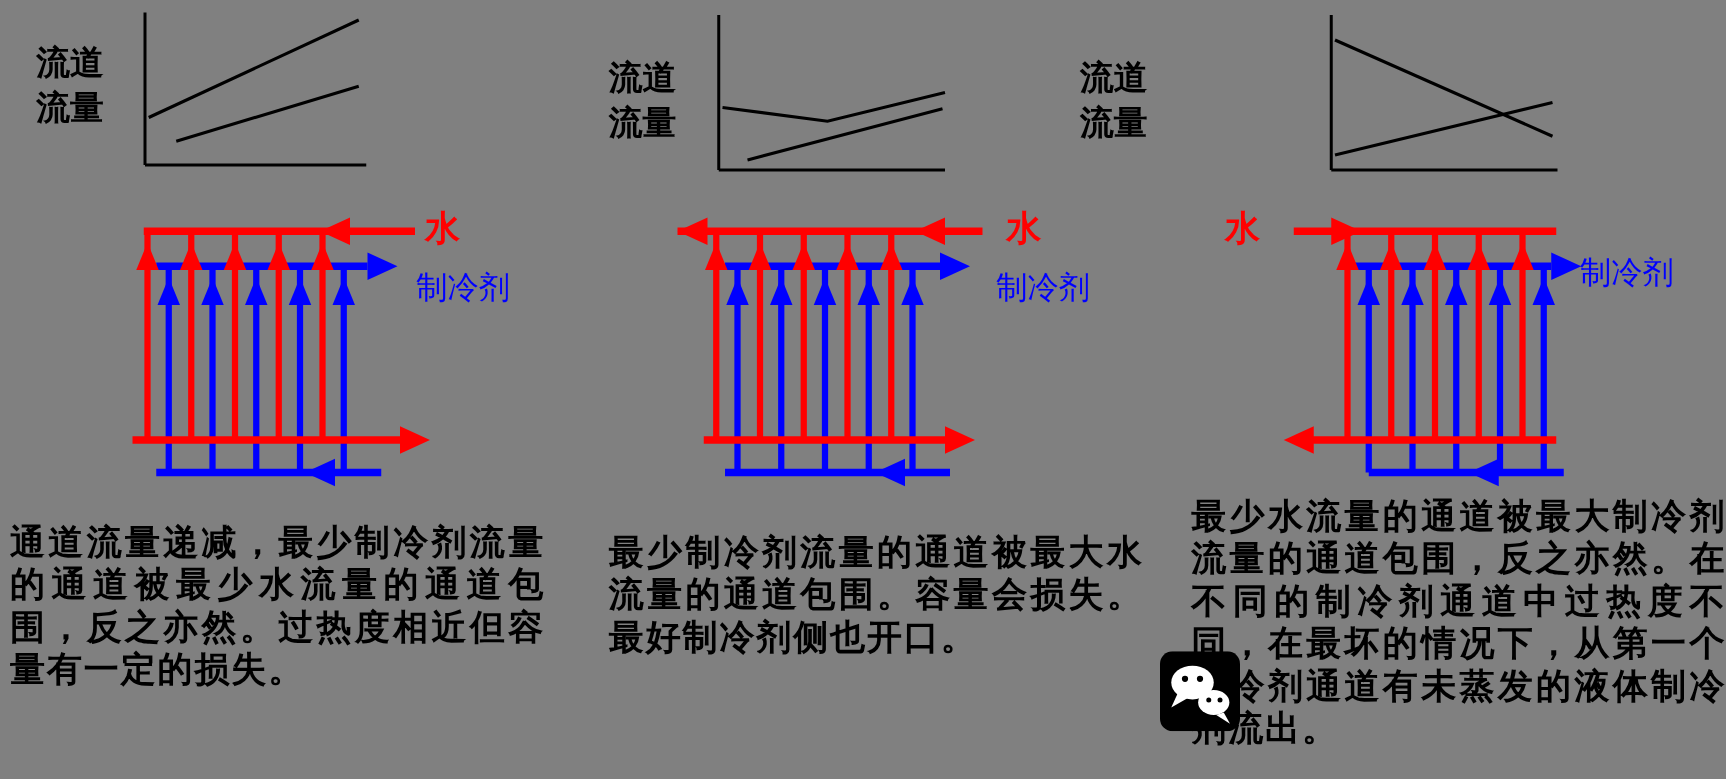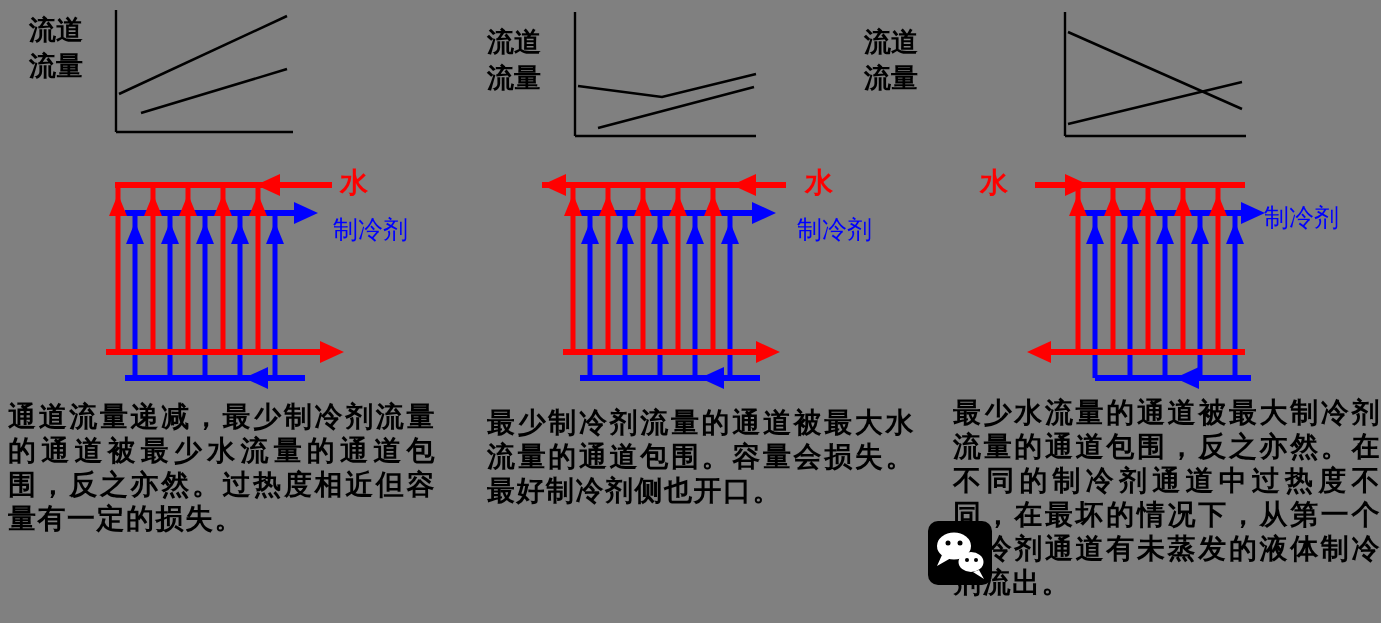--- a/index.html
+++ b/index.html
@@ -7,21 +7,21 @@
   body{
     font-family:"Liberation Sans","DejaVu Sans",sans-serif;
     background:var(--background,#808080);
     position:relative;overflow:hidden;
   }
   #canvas{position:absolute;left:0;top:0;width:1381px;height:623px}
   section{display:contents}
   .abs{position:absolute}
   .axis-label{
     font-weight:bold;font-size:27px;line-height:36px;
-    color:var(--ink,#000);white-space:pre-line;
+    color:var(--ink,#000);white-space:pre-line;margin-top:20px;
   }
   .desc{
     font-weight:bold;font-size:28px;line-height:34px;letter-spacing:1.5px;
     color:var(--ink,#000);text-align:justify;
   }
   .water-label{color:var(--water,#f00);font-weight:bold;font-size:28px}
   .ref-label{color:var(--refrigerant,#00f);font-weight:normal;font-size:25px}
   .watermark-text{
     font-size:42px;font-weight:bold;letter-spacing:1px;
     color:rgba(10,10,10,0.82);white-space:nowrap;
@@ -85,21 +85,21 @@
         <polygon points="125,28 116,50 134,50" class="wf"></polygon>
         <polygon points="160,28 151,50 169,50" class="wf"></polygon>
         <line x1="8" y1="186" x2="224" y2="186" class="ws" stroke-width="6"></line>
         <polygon points="246,186 222,175 222,197" class="wf"></polygon>
       </g>
     </svg>
 
     <div class="water-label abs" style="left:340px;top:164px">水</div>
     <div class="ref-label abs" style="left:333px;top:213px">制冷剂</div>
 
-    <p class="desc abs" style="left:8px;top:400px;width:428px">通道流量递减，最少制冷剂流量的通道被最少水流量的通道包围，反之亦然。过热度相近但容量有一定的损失。</p>
+    <p class="desc abs" style="left:8px;top:417px;width:428px">通道流量递减，最少制冷剂流量的通道被最少水流量的通道包围，反之亦然。过热度相近但容量有一定的损失。</p>
   </section>
 
   
   <section>
     <div class="axis-label abs" style="left:487px;top:24px">流道
 流量</div>
 
     <svg class="abs" style="left:572px;top:10px" width="186" height="128" viewBox="0 0 186 128">
       <g>
         <line x1="3" y1="2" x2="3" y2="126" class="ks" stroke-width="2.4"></line>
@@ -143,21 +143,21 @@
         <polygon points="150,28 141,50 159,50" class="wf"></polygon>
         <polygon points="185,28 176,50 194,50" class="wf"></polygon>
         <line x1="35" y1="186" x2="228" y2="186" class="ws" stroke-width="6"></line>
         <polygon points="252,186 228,175 228,197" class="wf"></polygon>
       </g>
     </svg>
 
     <div class="water-label abs" style="left:805px;top:164px">水</div>
     <div class="ref-label abs" style="left:797px;top:213px">制冷剂</div>
 
-    <p class="desc abs" style="left:487px;top:406px;width:428px">最少制冷剂流量的通道被最大水流量的通道包围。容量会损失。最好制冷剂侧也开口。</p>
+    <p class="desc abs" style="left:487px;top:425px;width:428px">最少制冷剂流量的通道被最大水流量的通道包围。容量会损失。最好制冷剂侧也开口。</p>
   </section>
 
   
   <section>
     <div class="axis-label abs" style="left:864px;top:24px">流道
 流量</div>
 
     <svg class="abs" style="left:1062px;top:10px" width="186" height="128" viewBox="0 0 186 128">
       <g>
         <line x1="3" y1="2" x2="3" y2="126" class="ks" stroke-width="2.4"></line>

